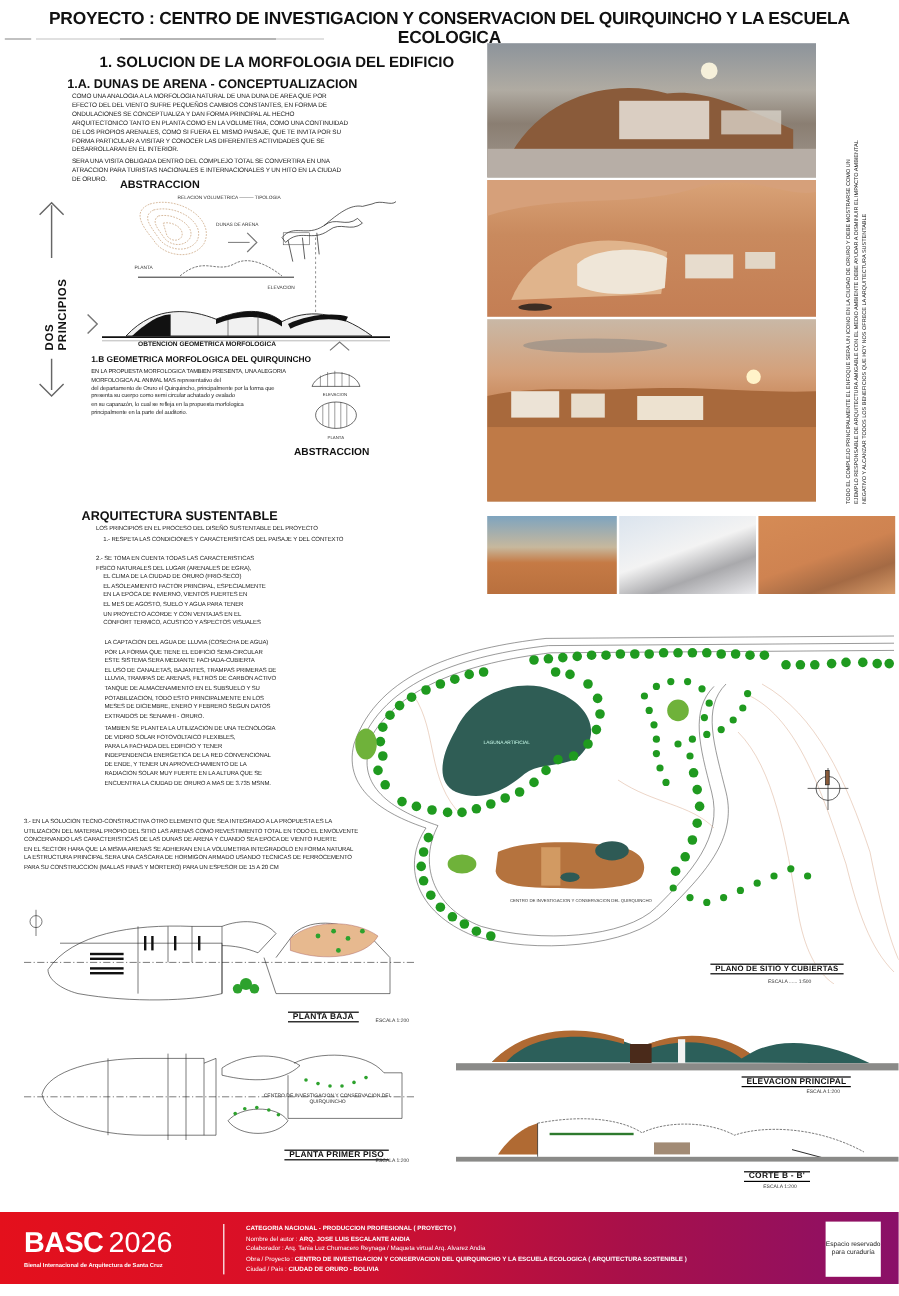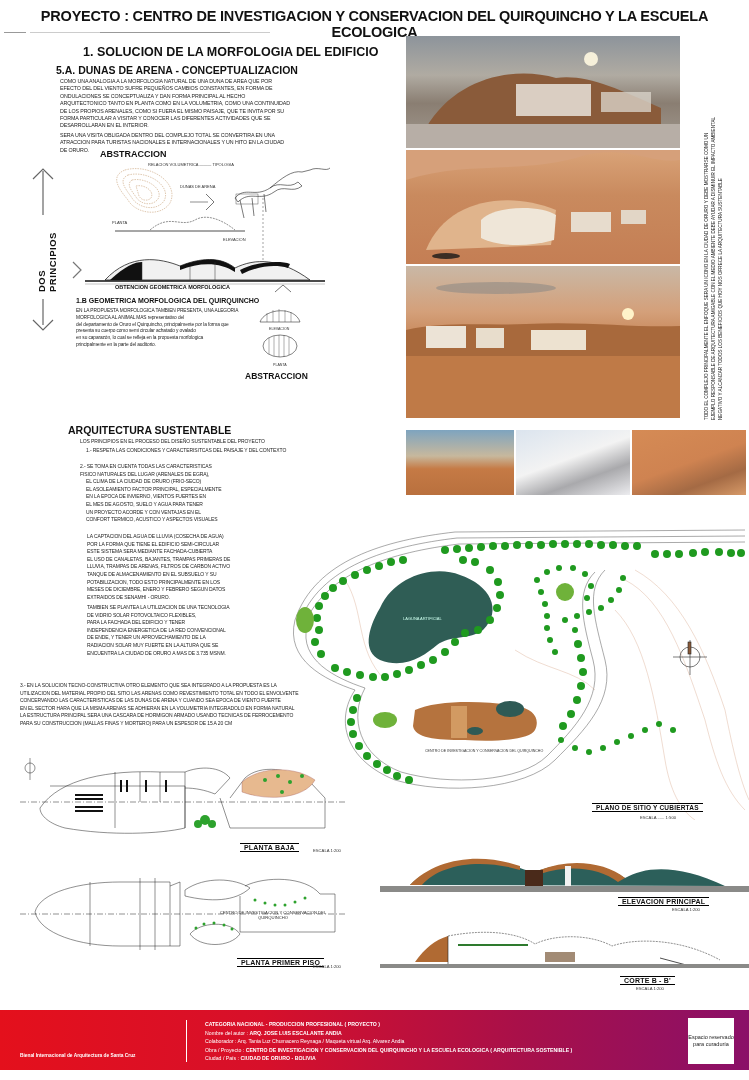--- a/index.html
+++ b/index.html
@@ -29,21 +29,21 @@
 </style>
 </head>
 <body>
 
 <div class="abs title">PROYECTO : CENTRO DE INVESTIGACION Y CONSERVACION DEL QUIRQUINCHO Y LA ESCUELA ECOLOGICA</div>
 <div class="abs title-rule" style="left:4px;width:22px;"></div>
 <div class="abs title-rule" style="left:30px;width:240px;background:#ccc"></div>
 <div class="abs title-rule" style="left:100px;width:130px;background:#999"></div>
 
 <div class="abs h1" style="left:45px;top:45px;margin-left:38px;">1. SOLUCION DE LA MORFOLOGIA DEL EDIFICIO</div>
-<div class="abs h2" style="left:56px;top:64px;">5.A. DUNAS DE ARENA - CONCEPTUALIZACION</div>
+<div class="abs h2" style="left:56px;top:64px;">1.A. DUNAS DE ARENA - CONCEPTUALIZACION</div>
 <div class="abs small" style="left:60px;top:78px;width:230px;">
   <p>COMO UNA ANALOGIA A LA MORFOLOGIA NATURAL DE UNA DUNA DE AREA QUE POR EFECTO DEL DEL VIENTO SUFRE PEQUEÑOS CAMBIOS CONSTANTES, EN FORMA DE ONDULACIONES SE CONCEPTUALIZA Y DAN FORMA PRINCIPAL AL HECHO ARQUITECTONICO TANTO EN PLANTA COMO EN LA VOLUMETRIA, COMO UNA CONTINUIDAD DE LOS PROPIOS ARENALES, COMO SI FUERA EL MISMO PAISAJE, QUE TE INVITA POR SU FORMA PARTICULAR A VISITAR Y CONOCER LAS DIFERENTES ACTIVIDADES QUE SE DESARROLLARAN EN EL INTERIOR.</p>
   <p style="margin-top:2px">SERA UNA VISITA OBLIGADA DENTRO DEL COMPLEJO TOTAL SE CONVERTIRA EN UNA ATRACCION PARA TURISTAS NACIONALES E INTERNACIONALES Y UN HITO EN LA CIUDAD DE ORURO.</p>
 </div>
 <div class="abs h3" style="left:100px;top:149px;">ABSTRACCION</div>
 
 <div class="abs" style="left:30px;top:158px;width:320px;height:135px;">
   <svg width="320" height="135" viewBox="0 0 320 135">
 
     <g fill="none" stroke="#c9a27a" stroke-width="0.6" stroke-dasharray="1.5 1">
@@ -457,20 +457,24 @@
     <rect x="78" y="14" width="70" height="2" fill="#2e7a2e"></rect>
     <rect x="165" y="22" width="30" height="10" fill="#7a5a3a" opacity="0.7"></rect>
     <path d="M280 28 L310 36 L330 36" fill="none" stroke="#222" stroke-width="0.8"></path>
     <rect x="0" y="34" width="369" height="4" fill="#8a8a88"></rect>
   </svg>
 </div>
 <div class="abs plate" style="left:620px;top:976px;">CORTE B - B'</div>
 <div class="abs tiny" style="left:636px;top:986px;">ESCALA 1:200</div>
 
 <div class="abs footer">
+  <div class="abs" style="left:20px;top:12px;">
+    <span class="basc">BASC</span>
+    <span class="basc-year">2026</span>
+  </div>
   <div class="abs basc-sub" style="left:20px;top:43px;">Bienal Internacional de Arquitectura de Santa Cruz</div>
   <div class="abs" style="left:186px;top:10px;width:1px;height:42px;background:#fff;"></div>
   <div class="abs footer-info" style="left:205px;top:10px;width:460px;">
     <div><span class="lbl"></span><span>CATEGORIA NACIONAL - PRODUCCION PROFESIONAL ( PROYECTO )</span></div>
     <div><span class="lbl">Nombre del autor : </span><span>ARQ. JOSE LUIS ESCALANTE ANDIA</span></div>
     <div><span class="lbl">Colaborador : </span><span class="lbl">Arq. Tania Luz Chumacero Reynaga / Maqueta virtual Arq. Alvarez Andia</span></div>
     <div><span class="lbl">Obra / Proyecto : </span><span>CENTRO DE INVESTIGACION Y CONSERVACION DEL QUIRQUINCHO Y LA ESCUELA ECOLOGICA ( ARQUITECTURA SOSTENIBLE )</span></div>
     <div><span class="lbl">Ciudad / País : </span><span>CIUDAD DE ORURO - BOLIVIA</span></div>
   </div>
   <div class="abs curador" style="left:688px;top:8px;width:46px;height:46px;">Espacio reservado para curaduría</div>

